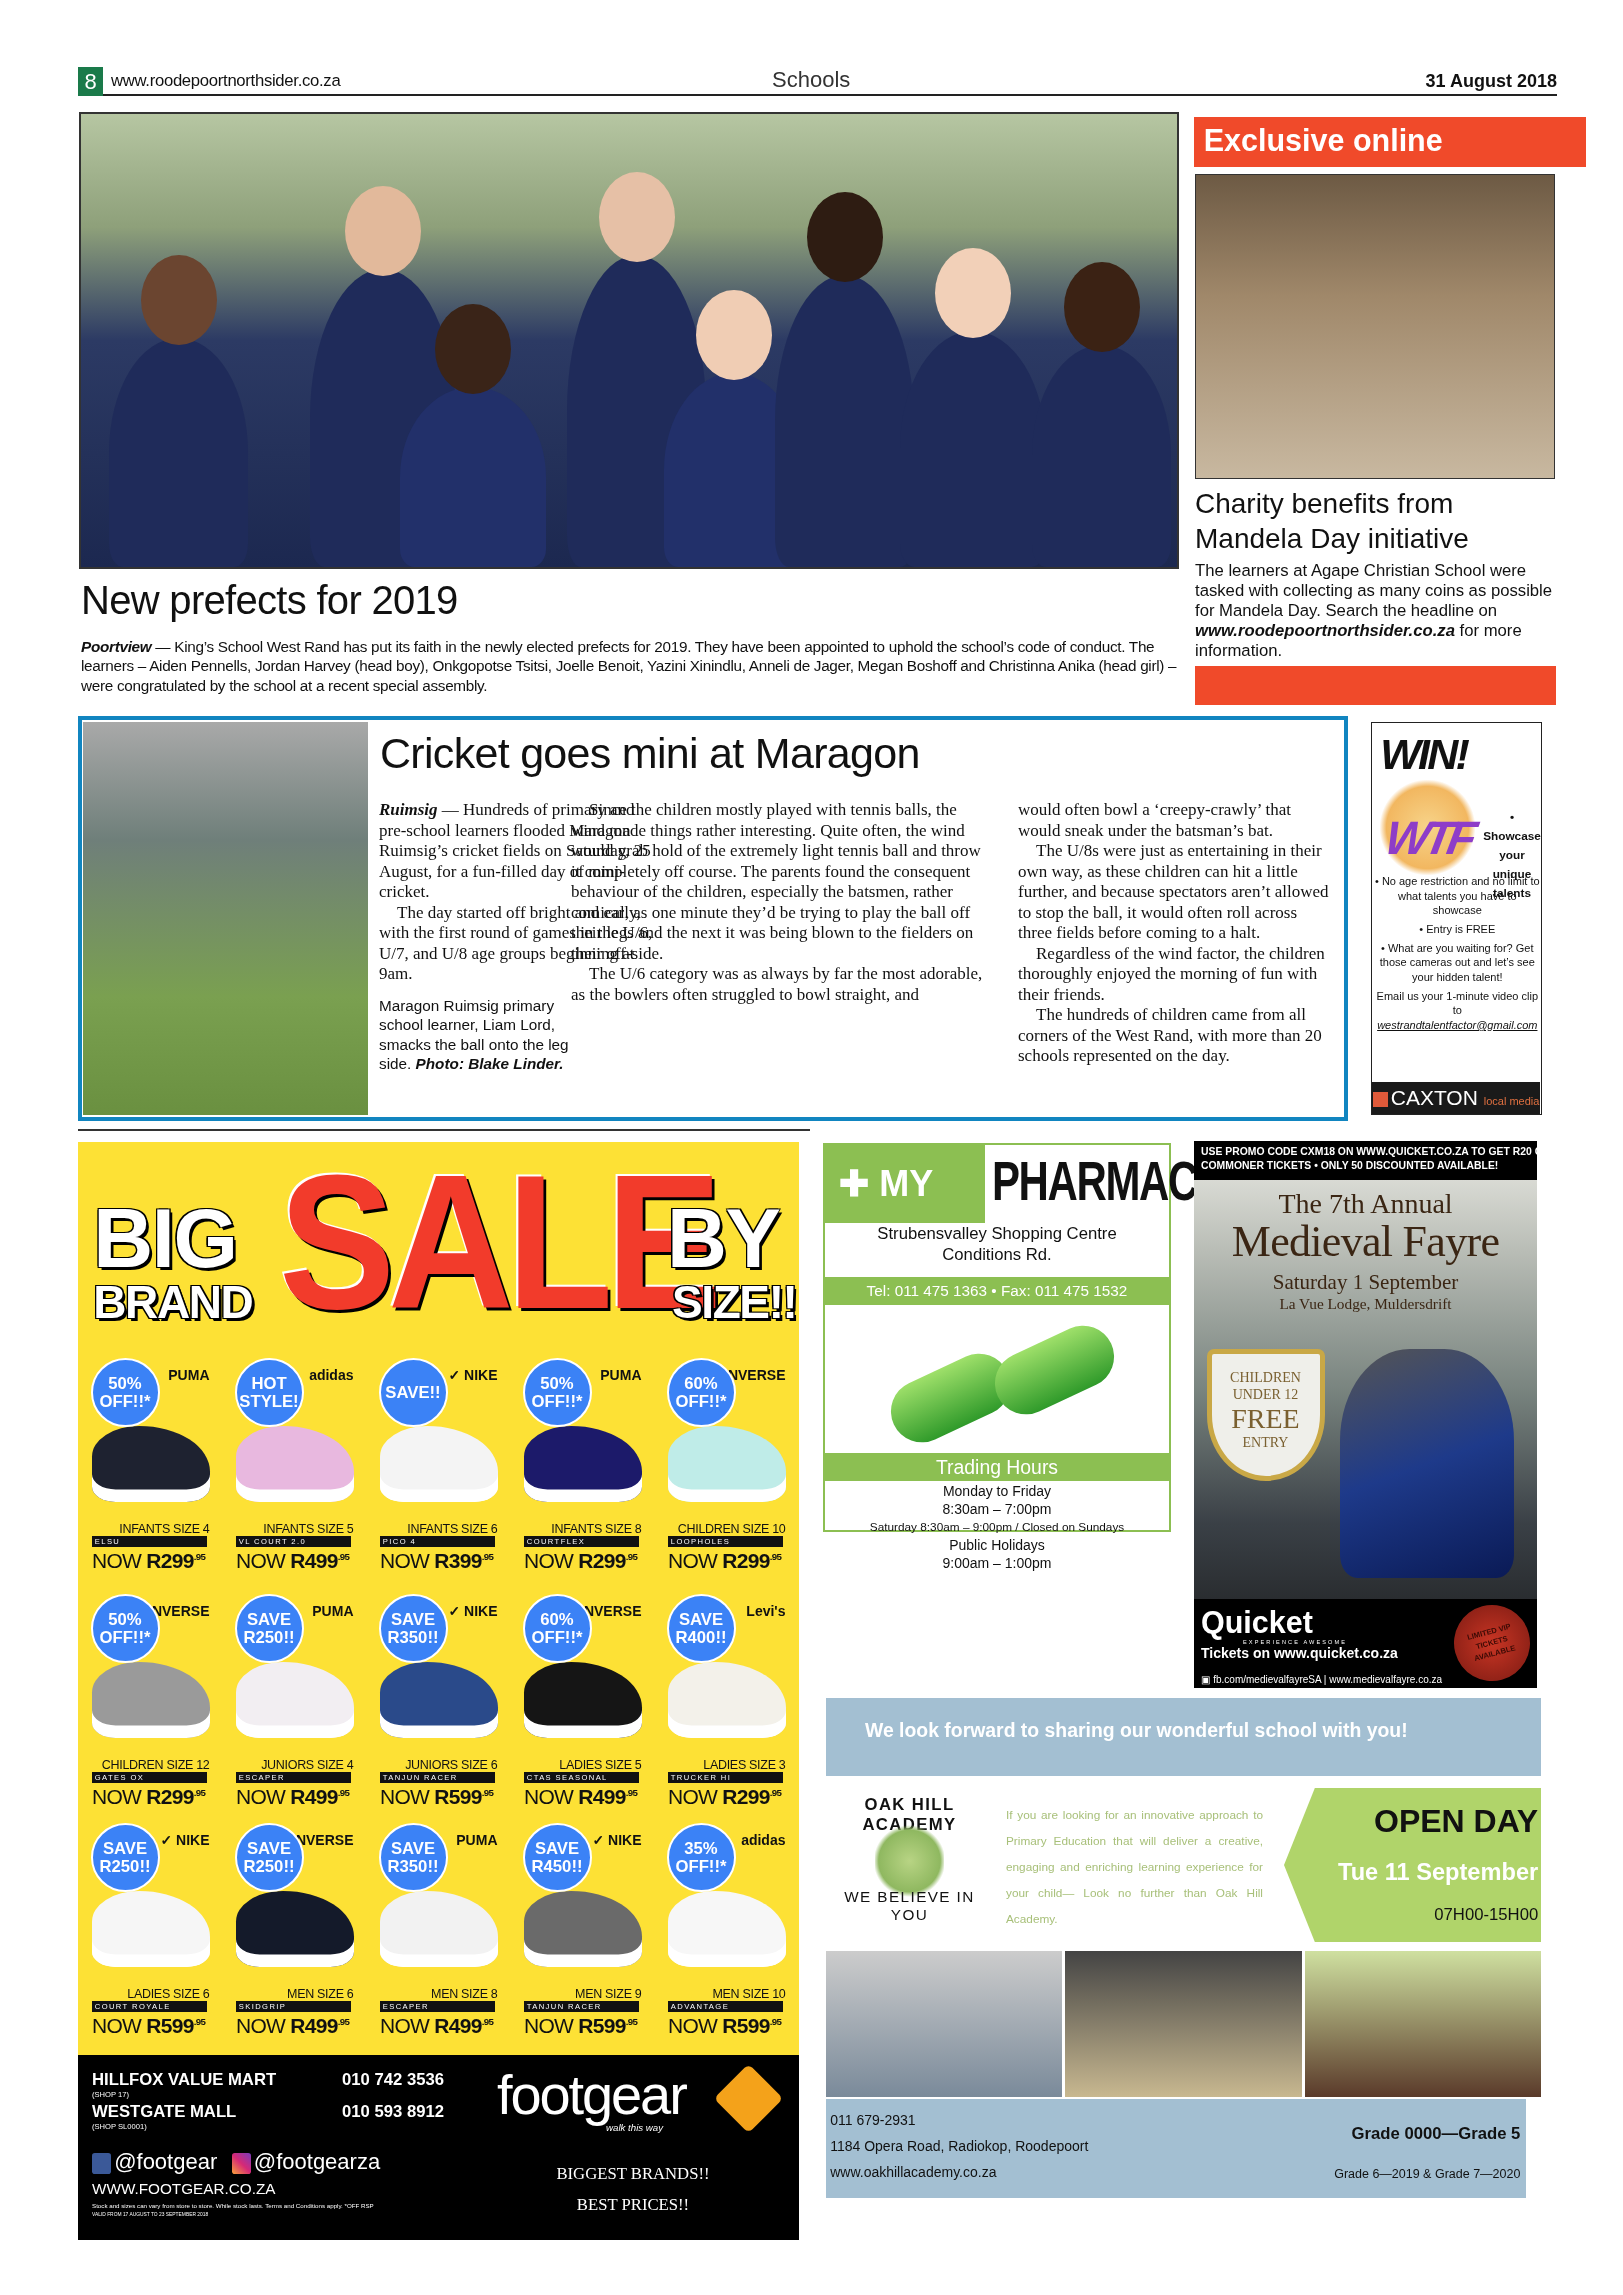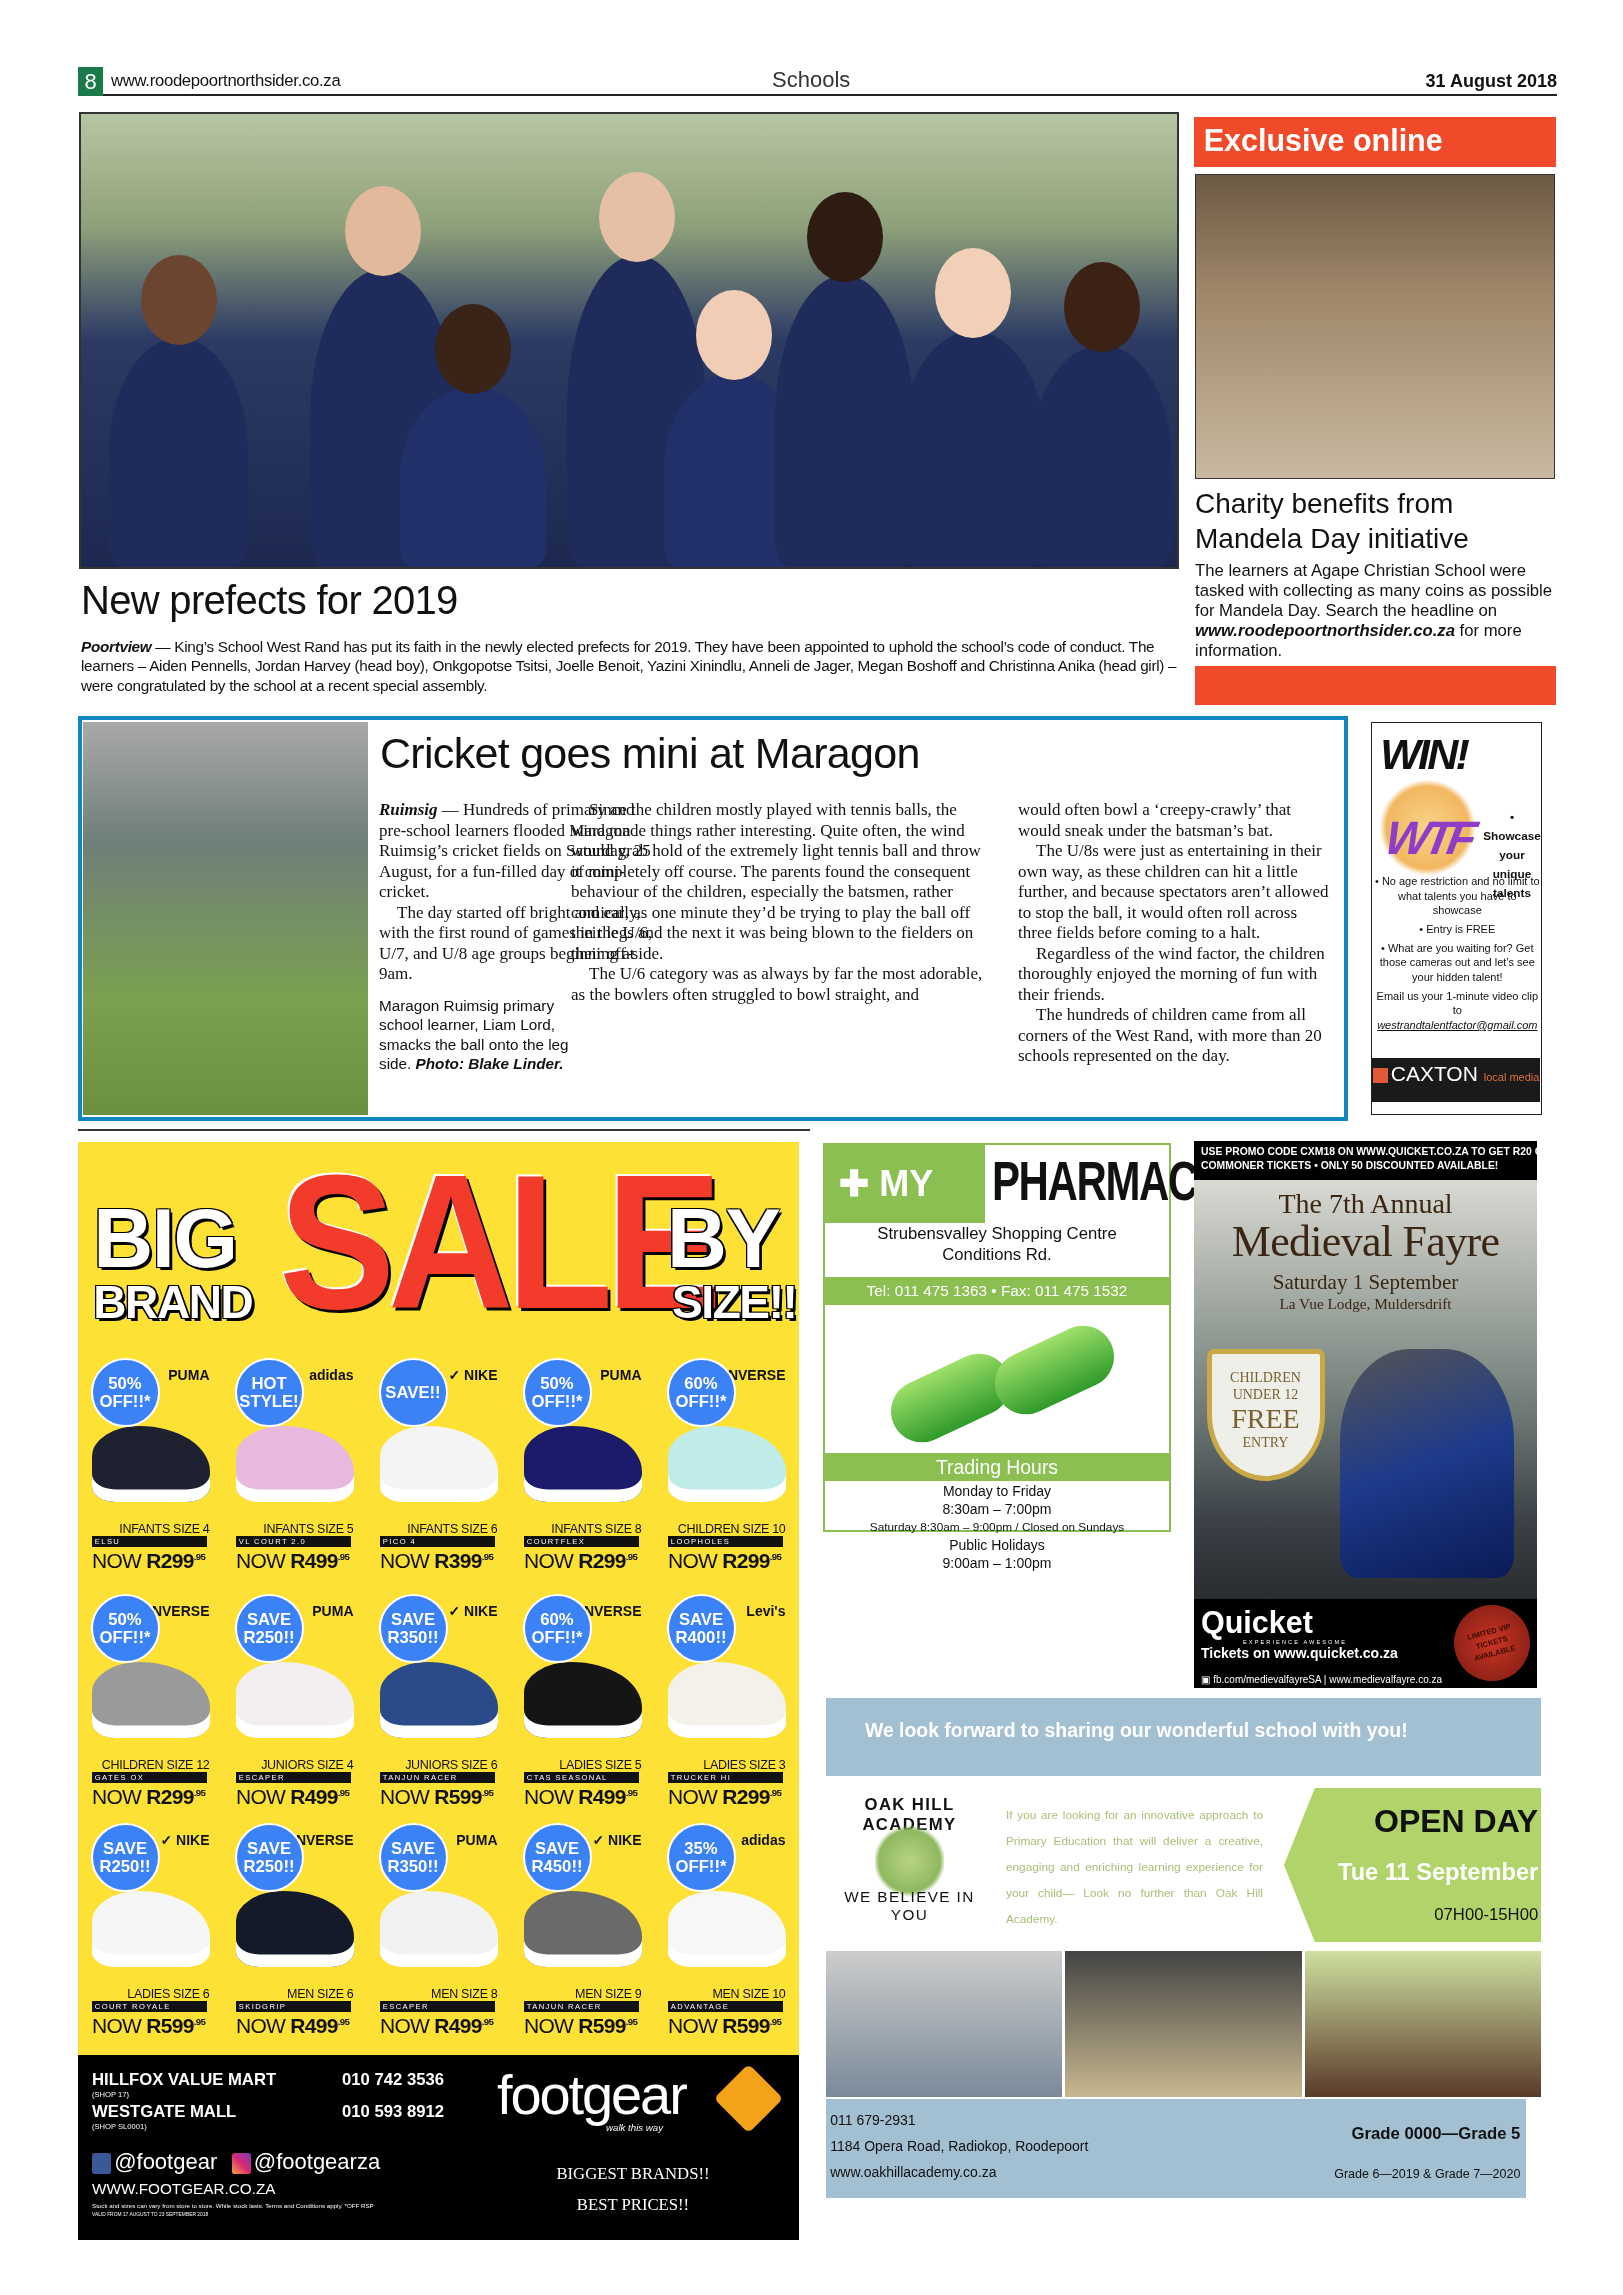--- a/index.html
+++ b/index.html
@@ -9,21 +9,21 @@
 #hdr{left:78px;top:67px;width:1479px;height:29px;border-bottom:2.8px solid #222}
 #pgnum{left:0;top:0;width:25px;height:29px;background:#1a7a4a;color:#fff;font-size:22px;text-align:center;line-height:29px;font-family:"Liberation Sans",sans-serif}
 #site{left:33px;top:4.2px;font-size:16.7px;font-family:"Liberation Sans",sans-serif;letter-spacing:-0.3px}
 #section{left:694px;top:0;font-size:22px;font-weight:300;color:#333}
 #date{right:0;top:4.2px;font-size:18px;font-weight:bold}
 
 .photo{overflow:hidden}
 #prefects-photo{left:79px;top:112px;width:1100px;height:457px;background:linear-gradient(180deg,#b6c6a2 0%,#8ea07a 25%,#2c3a64 50%,#1c2850 100%);border:2.1px solid #333}
 .kid{position:absolute;bottom:0;border-radius:50% 50% 10% 10%;background:#1f2b5a}
 .kid .head{position:absolute;left:50%;transform:translateX(-50%);top:-83px;width:76px;height:90px;border-radius:50%}
-#excl-banner{left:1194px;top:117px;width:362px;height:50px;background:#f04a2a;color:#fff;font-size:30.5px;font-weight:bold;padding:5.6px 9.7px}
+#excl-banner{left:1194px;top:117px;width:392px;height:50px;background:#f04a2a;color:#fff;font-size:30.5px;font-weight:bold;padding:5.6px 9.7px}
 #charity-photo{left:1195px;top:174px;width:360px;height:305px;background:linear-gradient(180deg,#6d5a44,#a0886a 40%,#c8b8a0);border:1.4px solid #333}
 #charity-title{left:1195px;top:486px;width:361px;font-size:28px;line-height:35px}
 #charity-body{left:1195px;top:561px;width:361px;font-size:16.7px;line-height:20px}
 #charity-bar{left:1195px;top:666px;width:361px;height:39px;background:#f04a2a}
 #prefects-title{left:81px;top:578px;font-size:40px;letter-spacing:-0.7px}
 #prefects-body{left:81px;top:637px;width:1097px;font-size:15.3px;line-height:19.4px;letter-spacing:-0.3px}
 
 #cricket-box{left:78px;top:716px;width:1270px;height:405px;border:4.2px solid #1185c0}
 #cricket-photo{left:83px;top:722px;width:285px;height:393px;background:linear-gradient(180deg,#a9a9a9 0%,#6f7f7a 30%,#7aa050 70%,#6a9040 100%)}
 #cricket-title{left:380px;top:729px;font-size:43px;letter-spacing:-0.7px}
@@ -38,21 +38,21 @@
 #col3{left:1018px;width:312px}
 
 #win-ad{left:1371px;top:722px;width:171px;height:393px;border:1.4px solid #222;background:#fff;text-align:center}
 #win-word{position:absolute;left:8.3px;top:7px;font-size:43px;font-weight:bold;font-style:italic;letter-spacing:-2.8px}
 #wtf{position:absolute;left:14px;top:87px;font-size:47px;font-weight:bold;color:#8e3dc8;font-style:italic;letter-spacing:-5.6px;transform:skew(-10deg)}
 #star{position:absolute;left:7px;top:56px;width:97px;height:97px;background:radial-gradient(circle,#f7d48a,#f2b760 60%,transparent 70%)}
 #win-ad .side{position:absolute;left:111px;top:85px;width:58px;font-size:11.8px;font-weight:bold;line-height:19px}
 #win-ad .lines{position:absolute;left:2.8px;top:151px;width:165px;font-size:11px;line-height:14.6px}
 #win-ad .lines p{margin-bottom:4.2px}
 #win-email{text-decoration:underline;font-style:italic}
-#caxton{position:absolute;left:0;bottom:12px;width:168px;height:44px;background:#1a1a1a;color:#fff;font-size:21px;line-height:32px}
+#caxton{position:absolute;left:0;bottom:0;width:168px;height:32px;background:#1a1a1a;color:#fff;font-size:21px;line-height:32px}
 #caxton .lm{color:#e07040;font-size:11px}
 #caxton .sq{display:inline-block;width:15.3px;height:15.3px;background:#e05a3a;vertical-align:middle;margin-right:2.8px}
 
 #rule{left:78px;top:1129px;width:732px;height:2.1px;background:#333}
 
 #footgear{left:78px;top:1142px;width:721px;height:1098px;background:#fde135}
 #sale-head{position:absolute;left:0;top:0;width:721px;height:201px}
 .bigw{position:absolute;color:#fff;font-weight:900;font-family:"Liberation Sans",sans-serif;text-shadow:2.8px 2.8px 0 #000,-1.4px -1.4px 0 #000,1.4px -1.4px 0 #000,-1.4px 1.4px 0 #000;letter-spacing:-1.4px}
 #sale-word{position:absolute;left:201px;top:5.6px;font-size:174px;font-weight:900;color:#f23b2b;letter-spacing:-7px;text-shadow:2.8px 2.8px 0 #000,-2.1px -2.1px 0 #fff;line-height:187px;transform:scaleY(1.1)}
 .grid{position:absolute;left:0;width:721px;display:flex}

